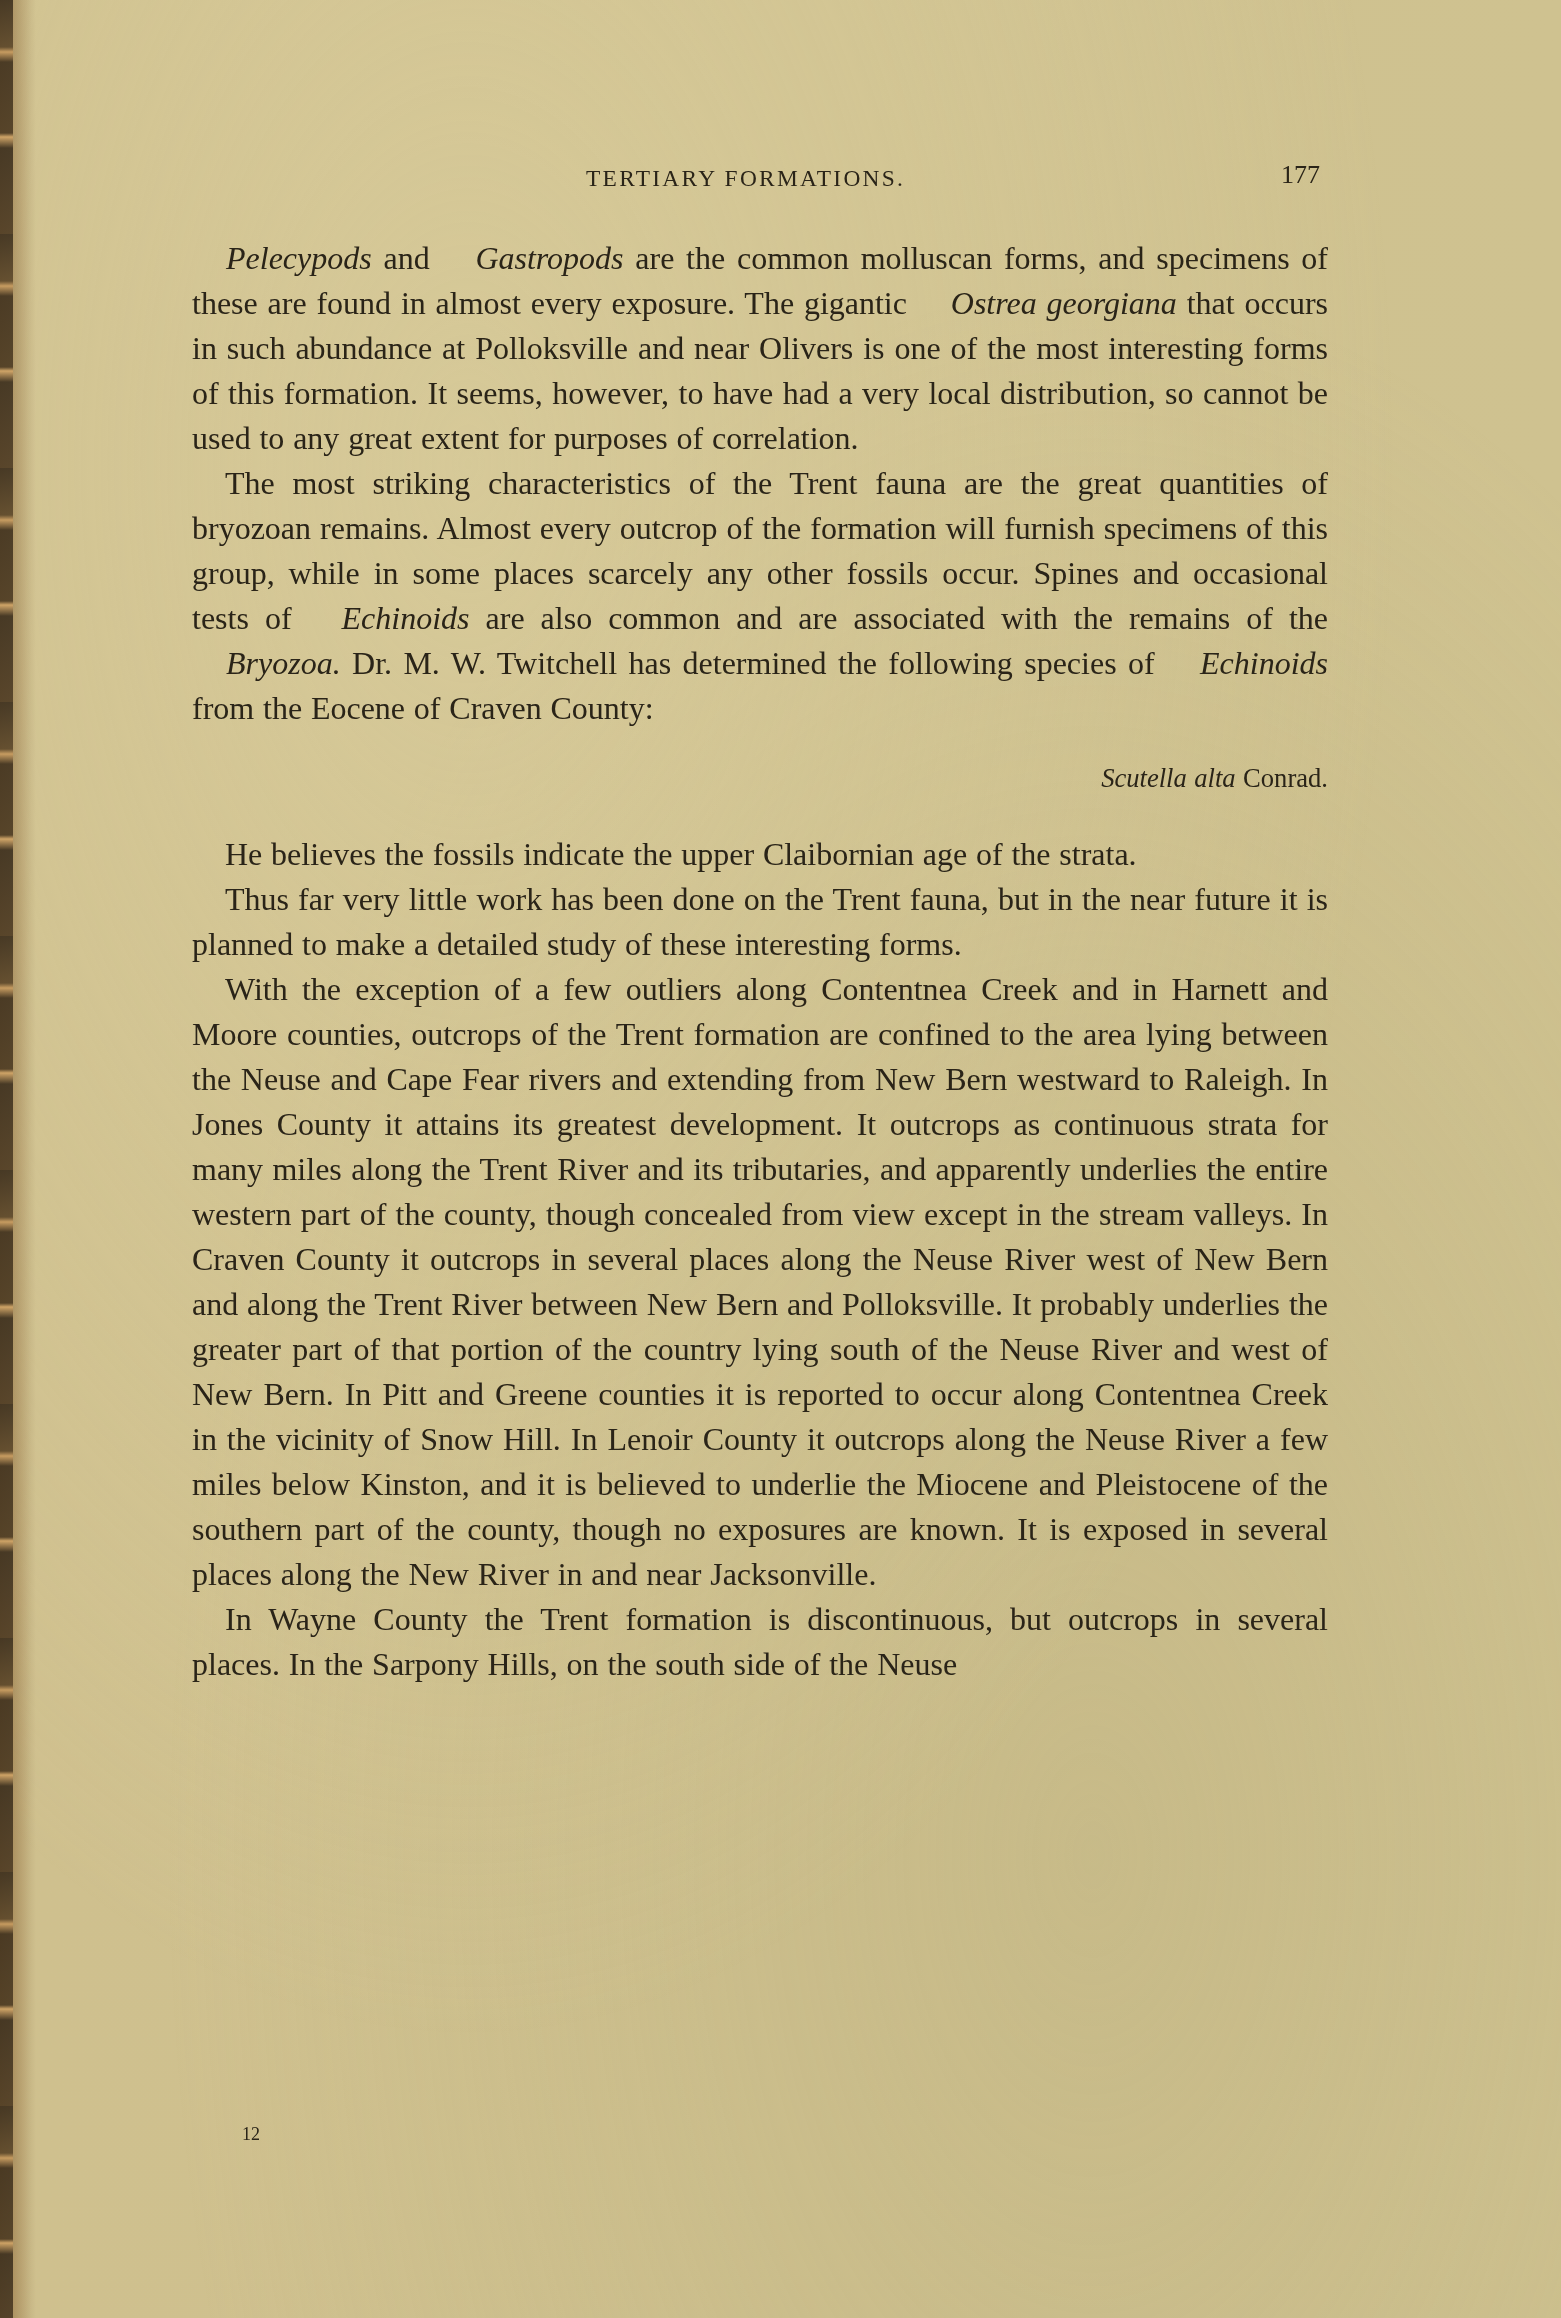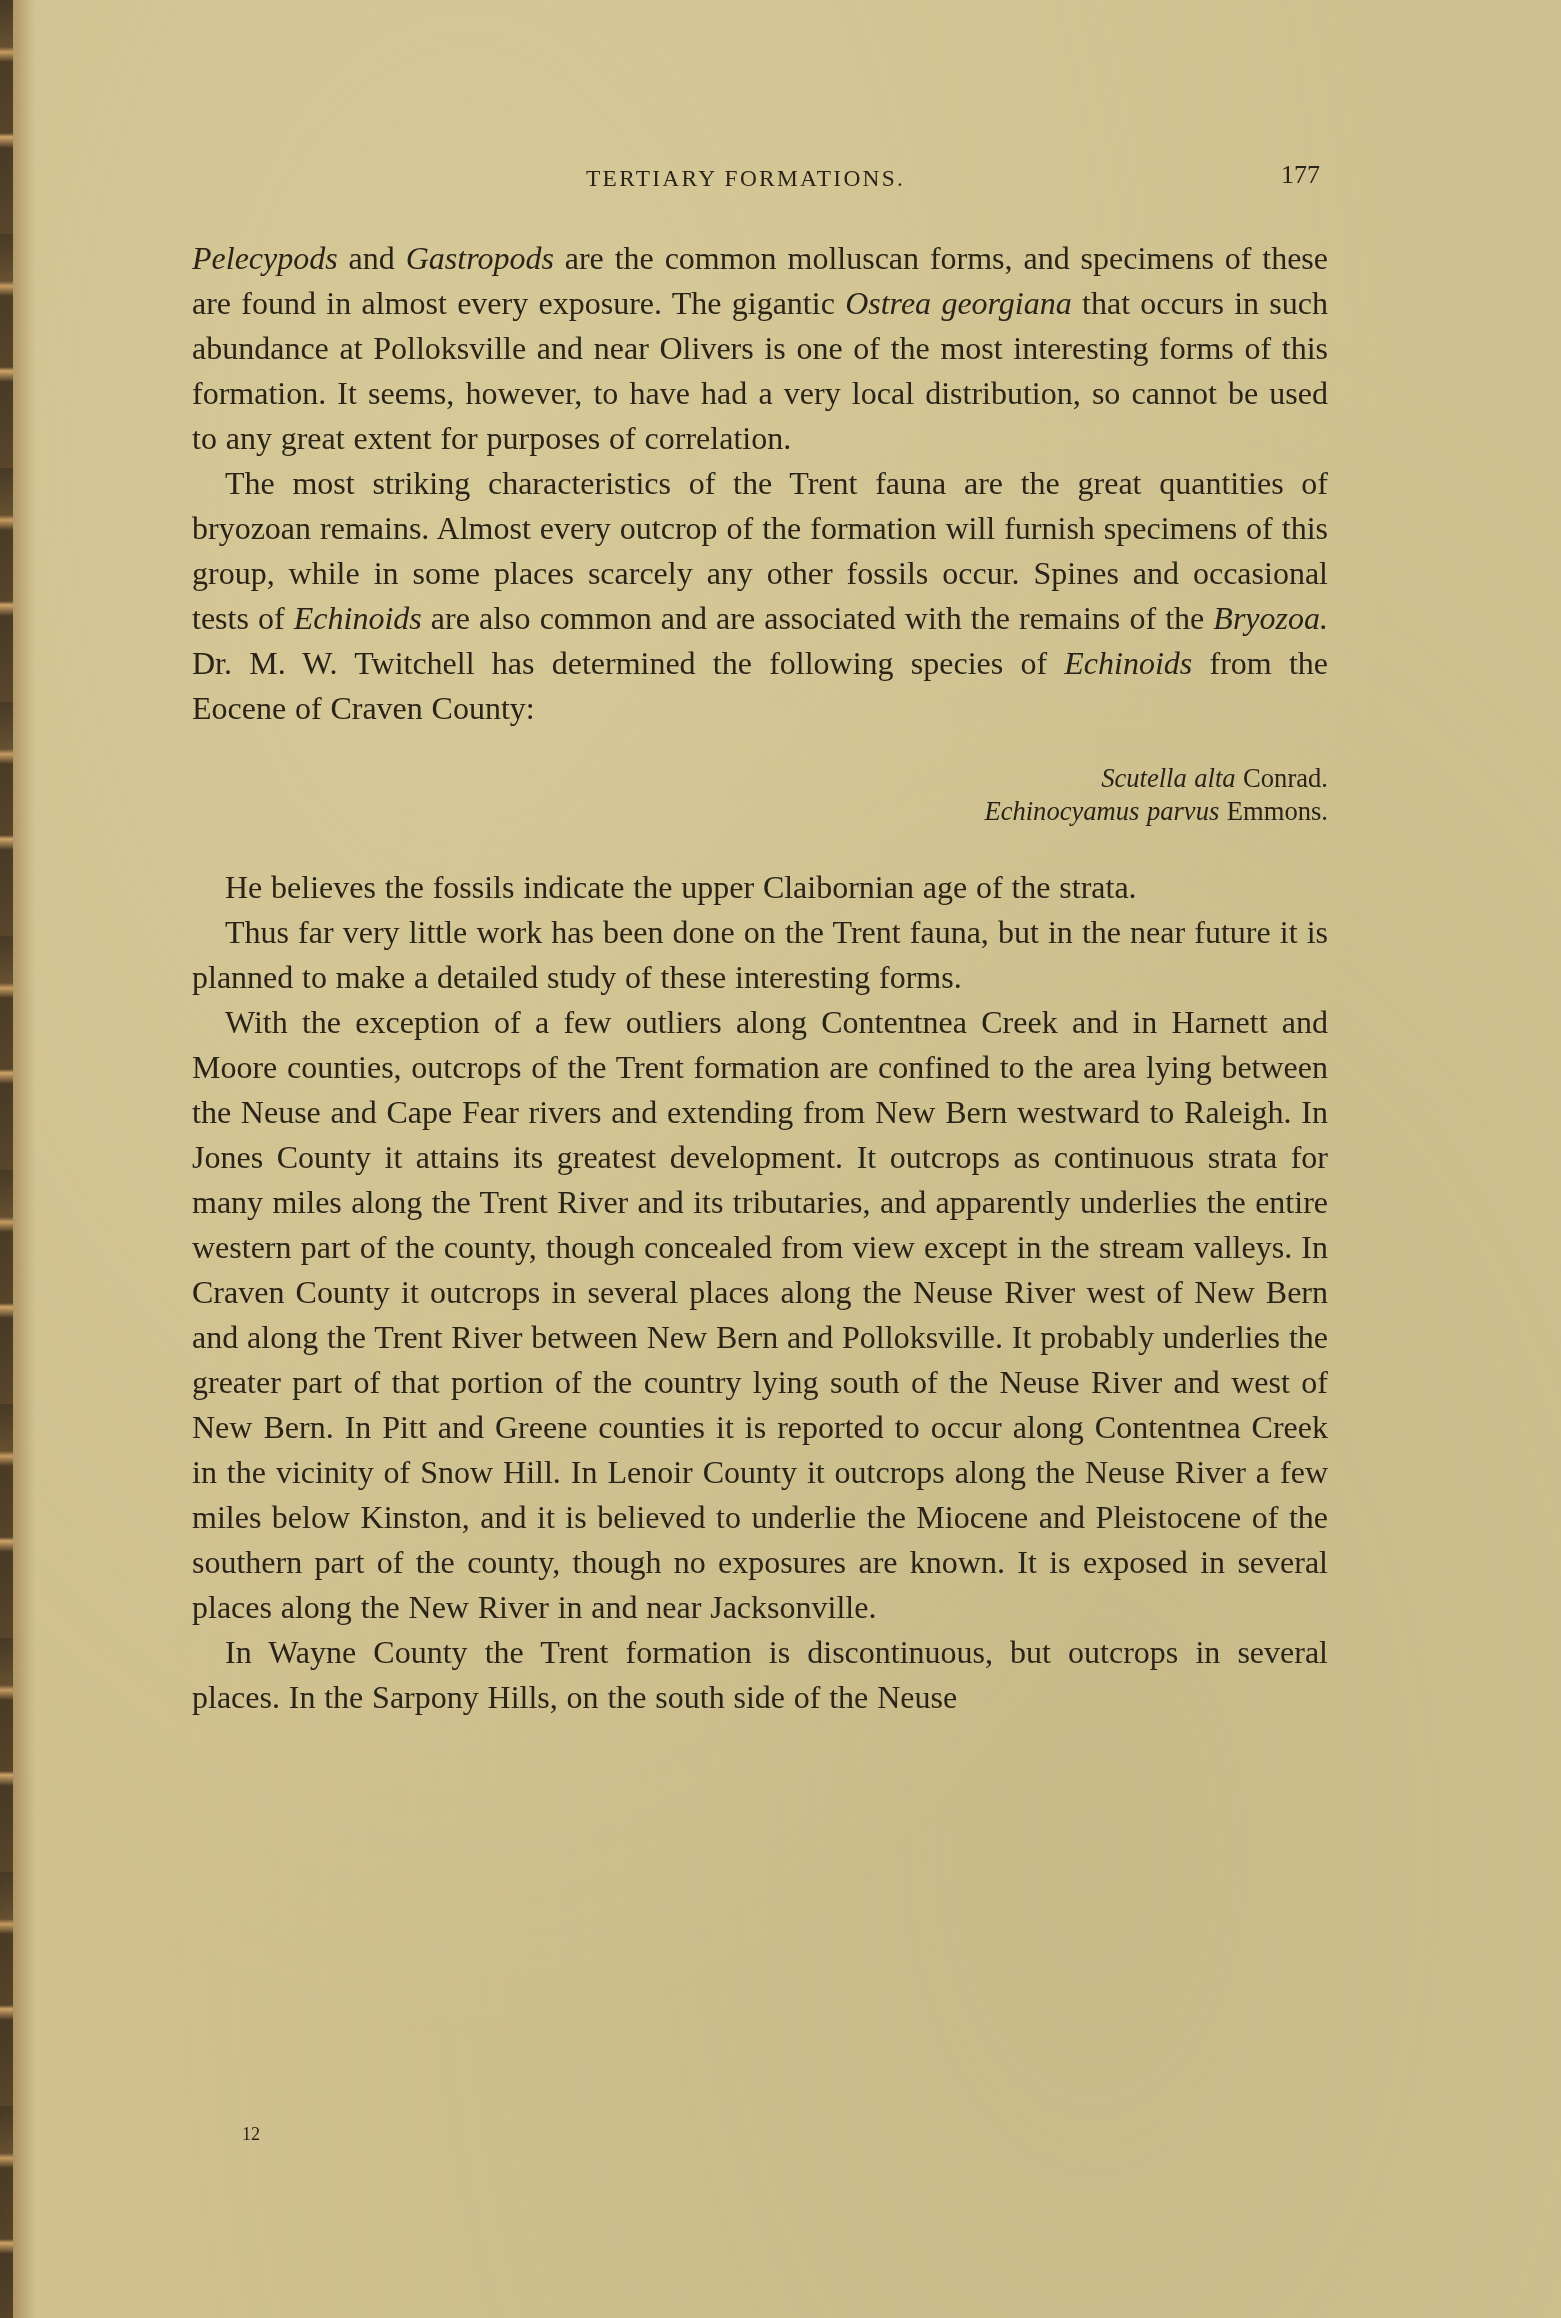--- a/index.html
+++ b/index.html
@@ -91,20 +91,21 @@
       margin: 0;
     }
     .sig-mark {
       position: absolute;
       left: 242px;
       top: 2124px;
       font-size: 18px;
     }
     i {
       font-style: italic;
+      margin-left: 34px;
     }
   </style>
 </head>
 <body>
 
 <div class="binding"></div>
 <div class="binding-shadow"></div>
 
 <div class="running-head">
   <span class="running-title">Tertiary Formations.</span>
@@ -114,21 +115,20 @@
 <div class="text-block">
   <p class="para first">
     <i>Pelecypods</i><span> and </span><i>Gastropods</i><span> are the common molluscan forms, and specimens of these are found in almost every exposure. The gigantic </span><i>Ostrea georgiana</i><span> that occurs in such abundance at Polloksville and near Olivers is one of the most interesting forms of this formation. It seems, however, to have had a very local distribution, so cannot be used to any great extent for purposes of correlation.</span>
   </p>
   <p class="para">
     <span>The most striking characteristics of the Trent fauna are the great quantities of bryozoan remains. Almost every outcrop of the formation will furnish specimens of this group, while in some places scarcely any other fossils occur. Spines and occasional tests of </span><i>Echinoids</i><span> are also common and are associated with the remains of the </span><i>Bryozoa.</i><span> Dr. M. W. Twitchell has determined the following species of </span><i>Echinoids</i><span> from the Eocene of Craven County:</span>
   </p>
 
   <ul class="species-list">
     <li><i>Scutella alta</i> <span>Conrad.</span></li>
-    <li><i>Echinocyamus parvus</i> <span>Emmons.</span></li>
   </ul>
 
   <p class="para">He believes the fossils indicate the upper Claibornian age of the strata.</p>
   <p class="para">Thus far very little work has been done on the Trent fauna, but in the near future it is planned to make a detailed study of these interesting forms.</p>
   <p class="para">With the exception of a few outliers along Contentnea Creek and in Harnett and Moore counties, outcrops of the Trent formation are confined to the area lying between the Neuse and Cape Fear rivers and extending from New Bern westward to Raleigh. In Jones County it attains its greatest development. It outcrops as continuous strata for many miles along the Trent River and its tributaries, and apparently underlies the entire western part of the county, though concealed from view except in the stream valleys. In Craven County it outcrops in several places along the Neuse River west of New Bern and along the Trent River between New Bern and Polloksville. It probably underlies the greater part of that portion of the country lying south of the Neuse River and west of New Bern. In Pitt and Greene counties it is reported to occur along Contentnea Creek in the vicinity of Snow Hill. In Lenoir County it outcrops along the Neuse River a few miles below Kinston, and it is believed to underlie the Miocene and Pleistocene of the southern part of the county, though no exposures are known. It is exposed in several places along the New River in and near Jacksonville.</p>
   <p class="para">In Wayne County the Trent formation is discontinuous, but outcrops in several places. In the Sarpony Hills, on the south side of the Neuse</p>
 </div>
 
 <div class="sig-mark">12</div>
 

